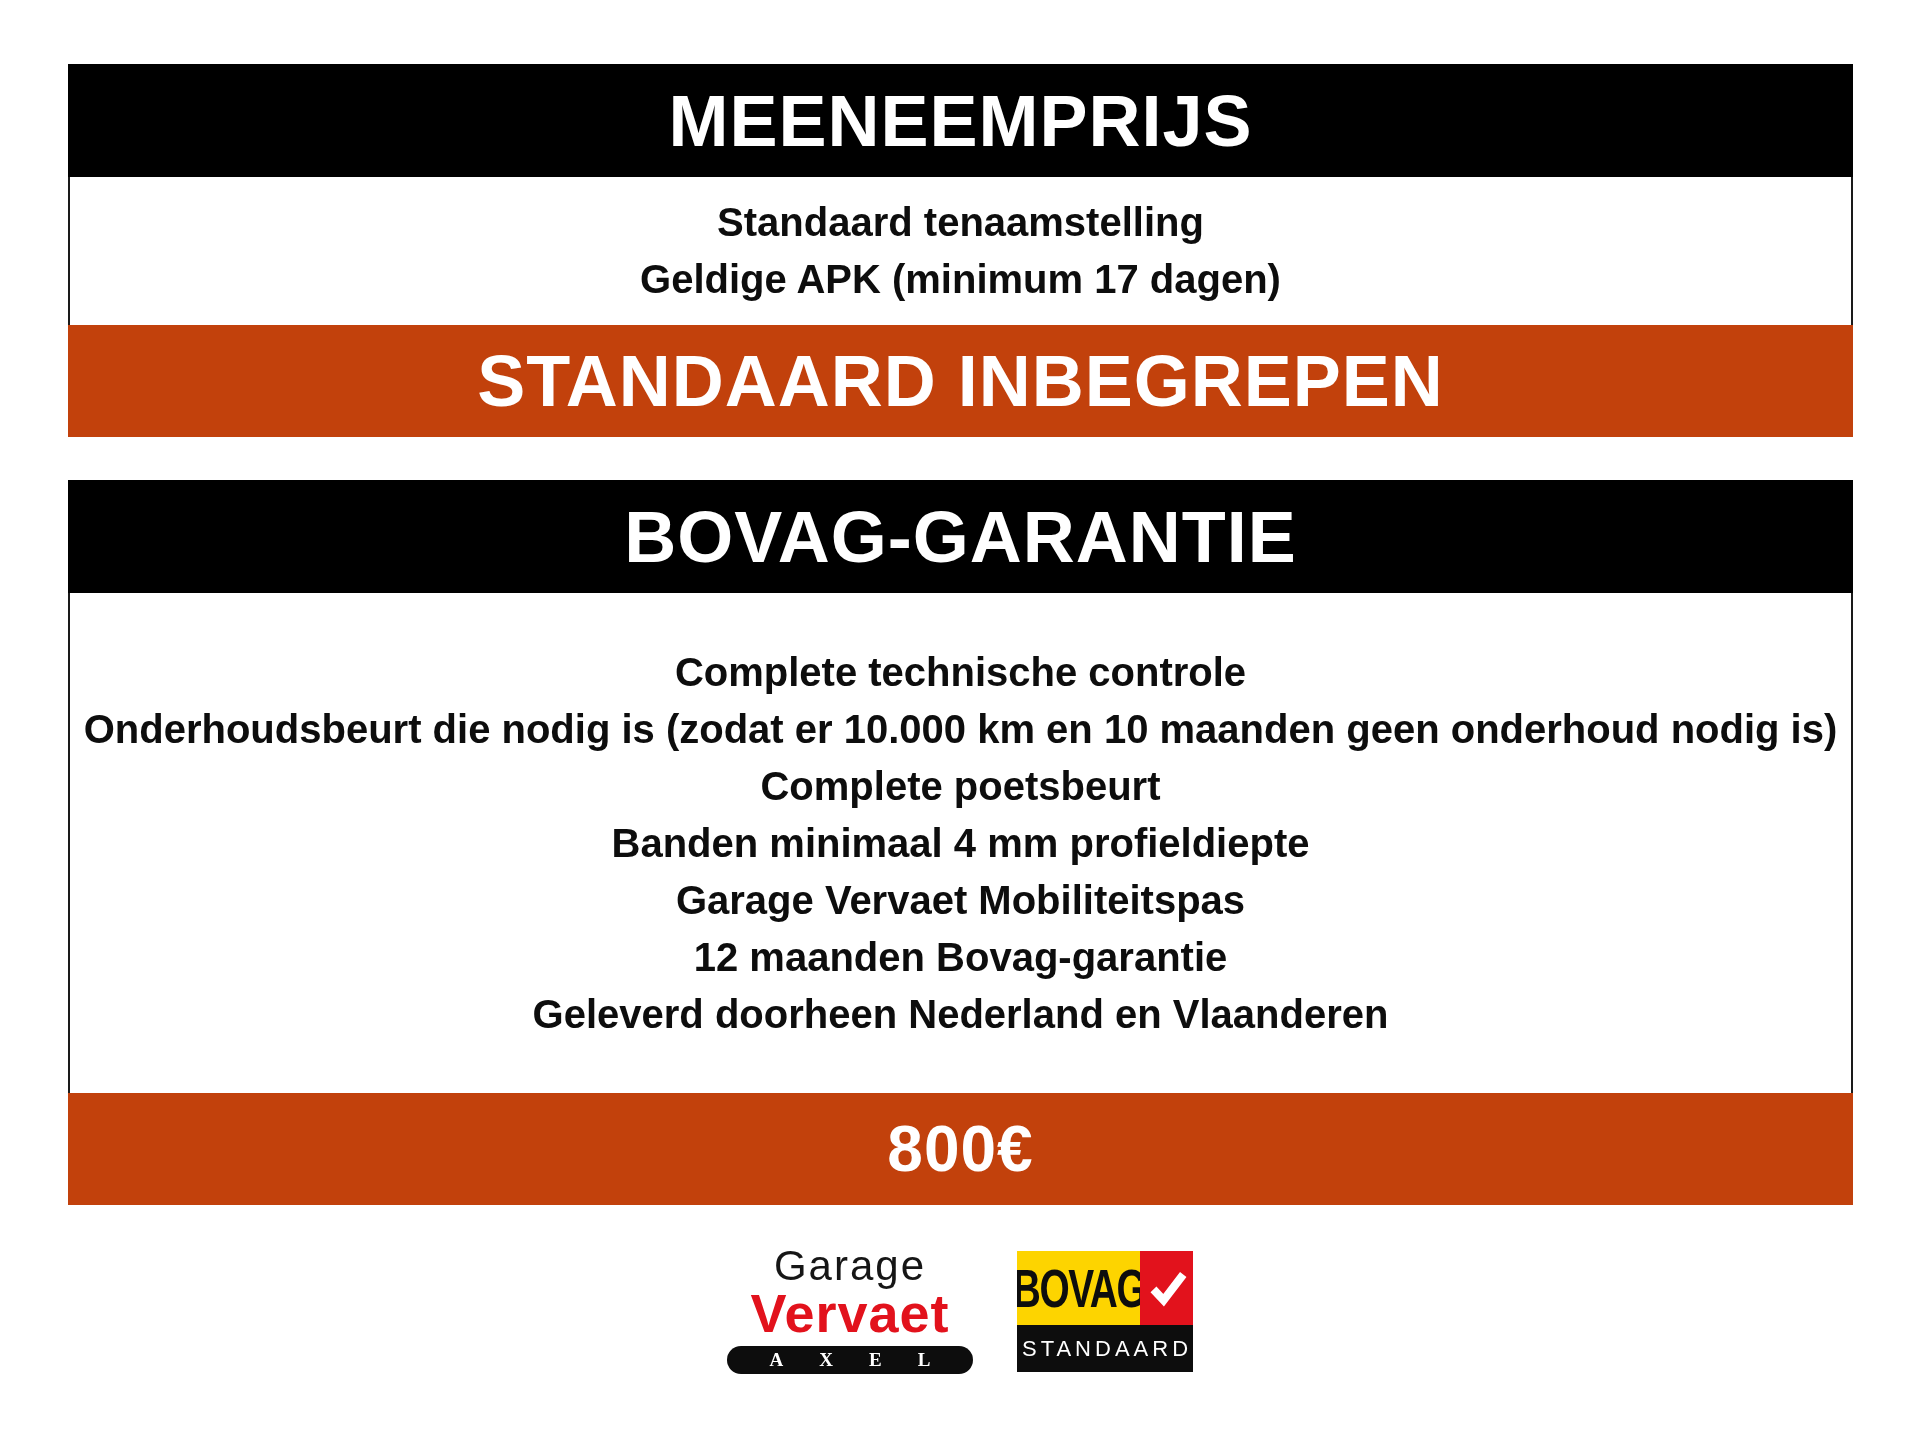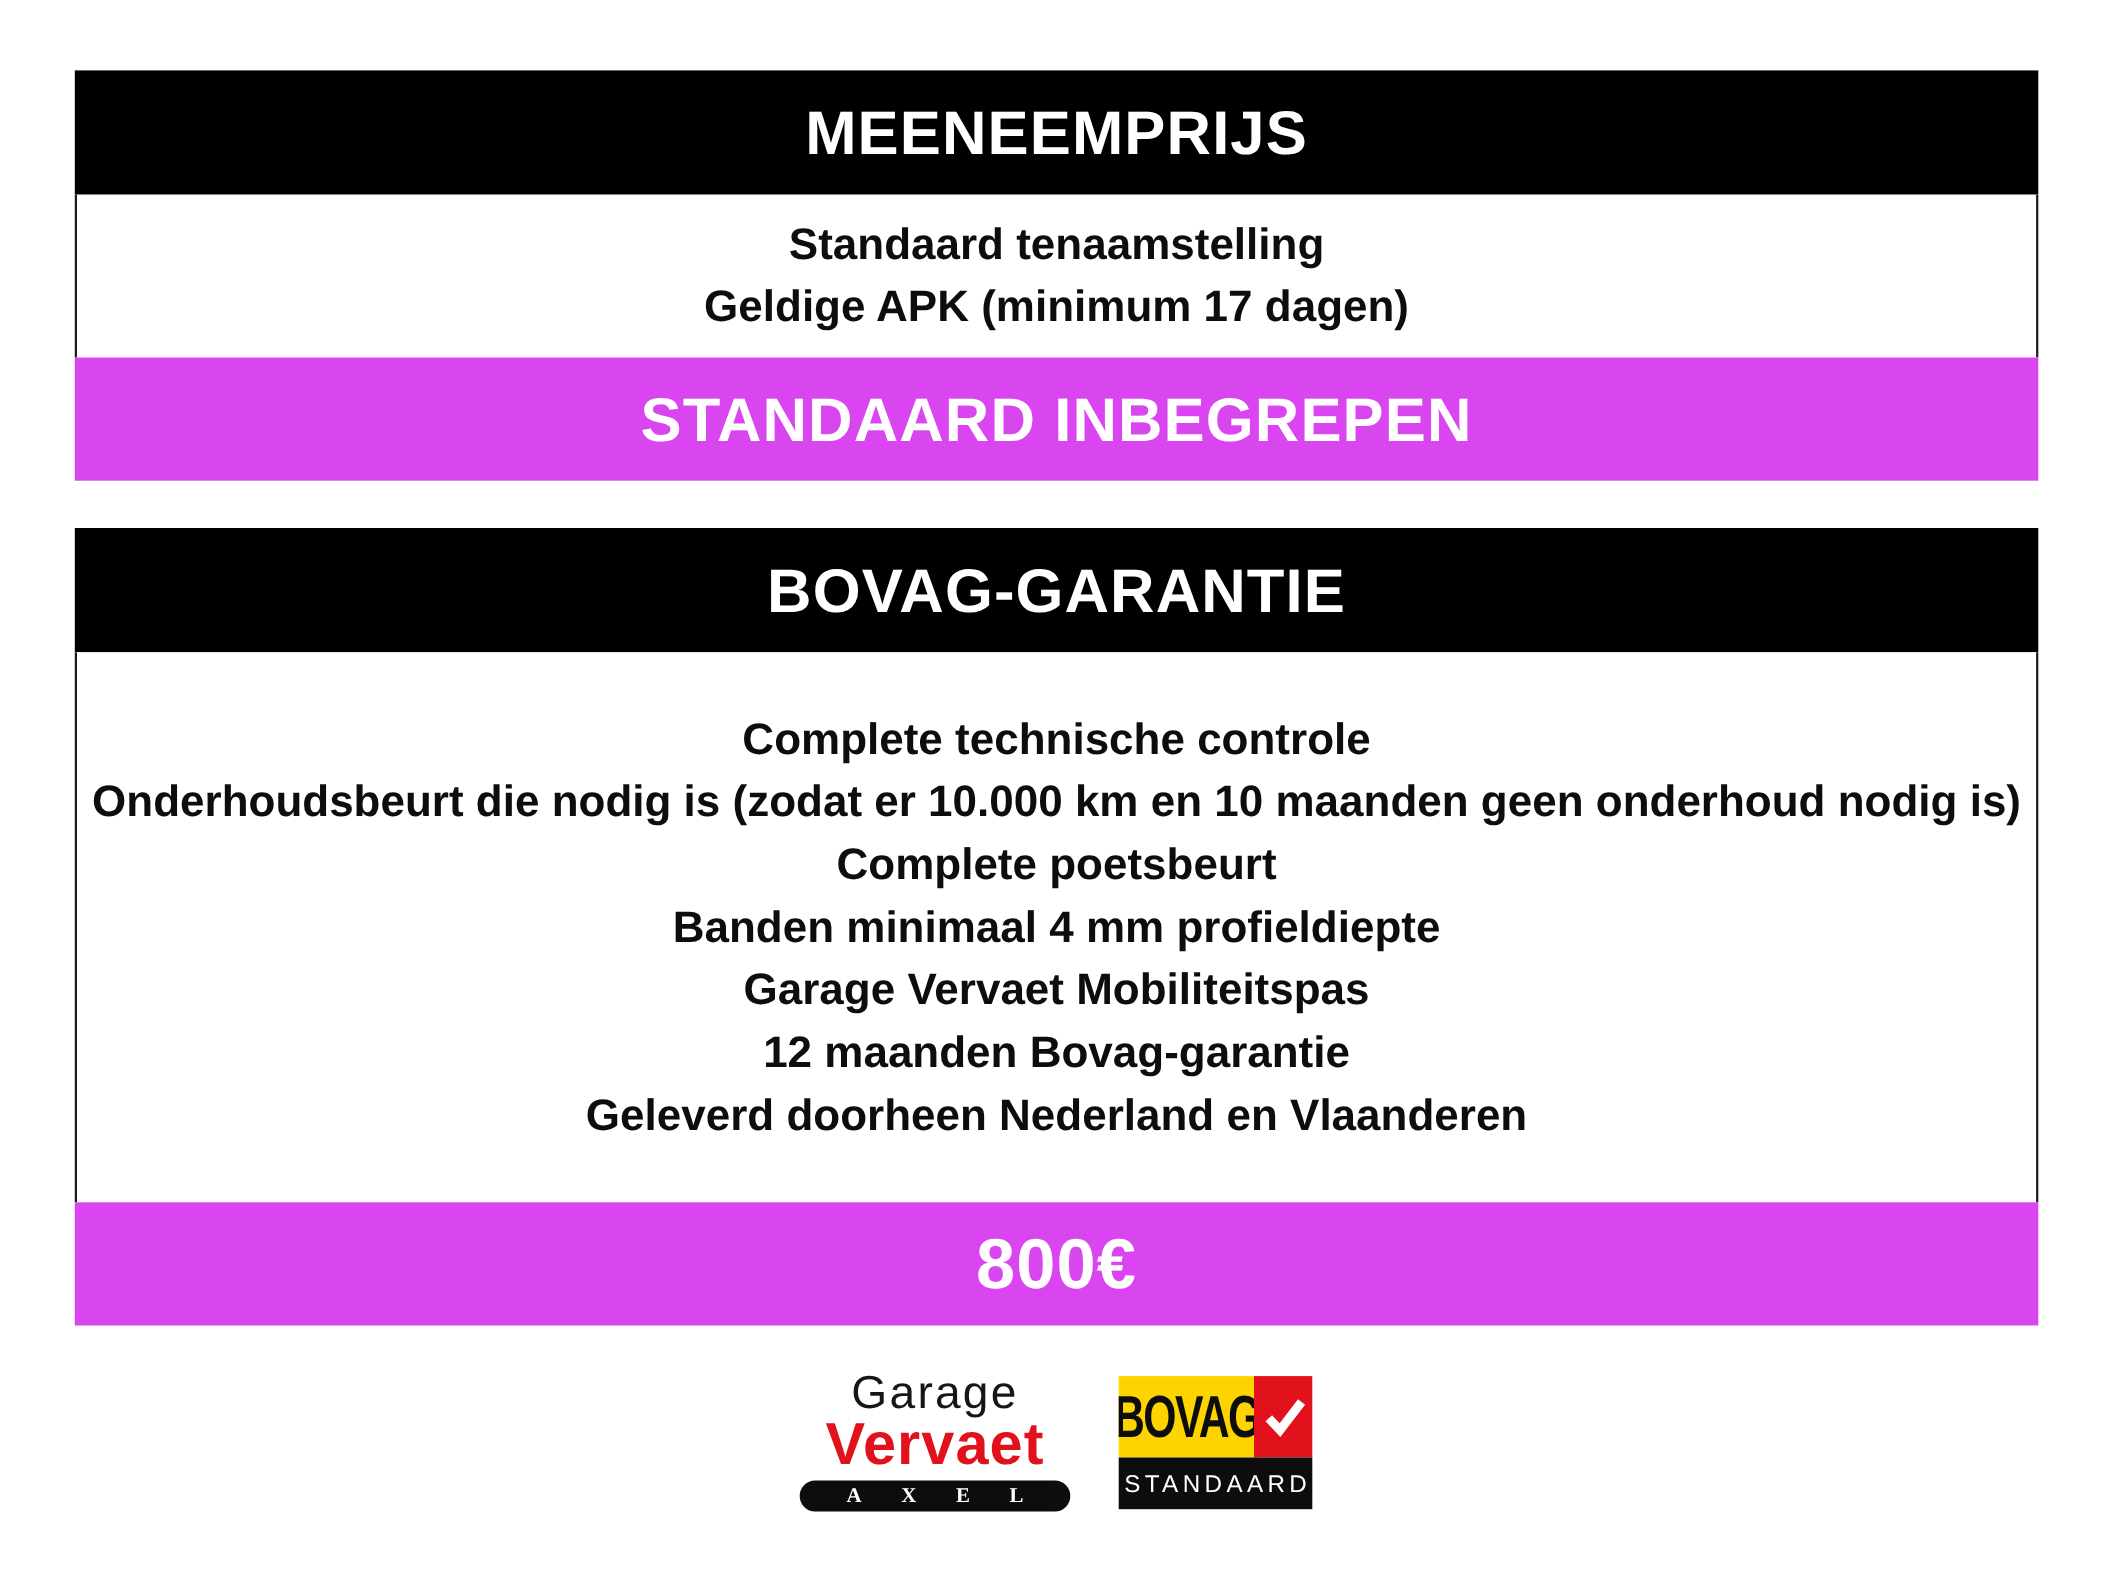--- a/index.html
+++ b/index.html
@@ -12,26 +12,26 @@
   }
   .box{position:absolute;left:68px;width:1785px;}
   .bar{
     width:100%;
     display:flex;align-items:center;justify-content:center;
     text-align:center;
   }
   .bar-title{
     color:#ffffff;
     font-weight:700;
-    font-size:56px;
+    font-size:72px;
     letter-spacing:1px;
     white-space:nowrap;
   }
   .bar-black{background:#000000;height:113px;}
-  .bar-red{background:#d946ef;height:112px;}
+  .bar-red{background:#c2410c;height:112px;}
   .body-white{
     background:#ffffff;
     border-left:2px solid #1a1a1a;
     border-right:2px solid #1a1a1a;
     display:flex;flex-direction:column;
     align-items:center;justify-content:center;
   }
   .body-line{
     color:#0d0d0d;
     font-weight:700;

